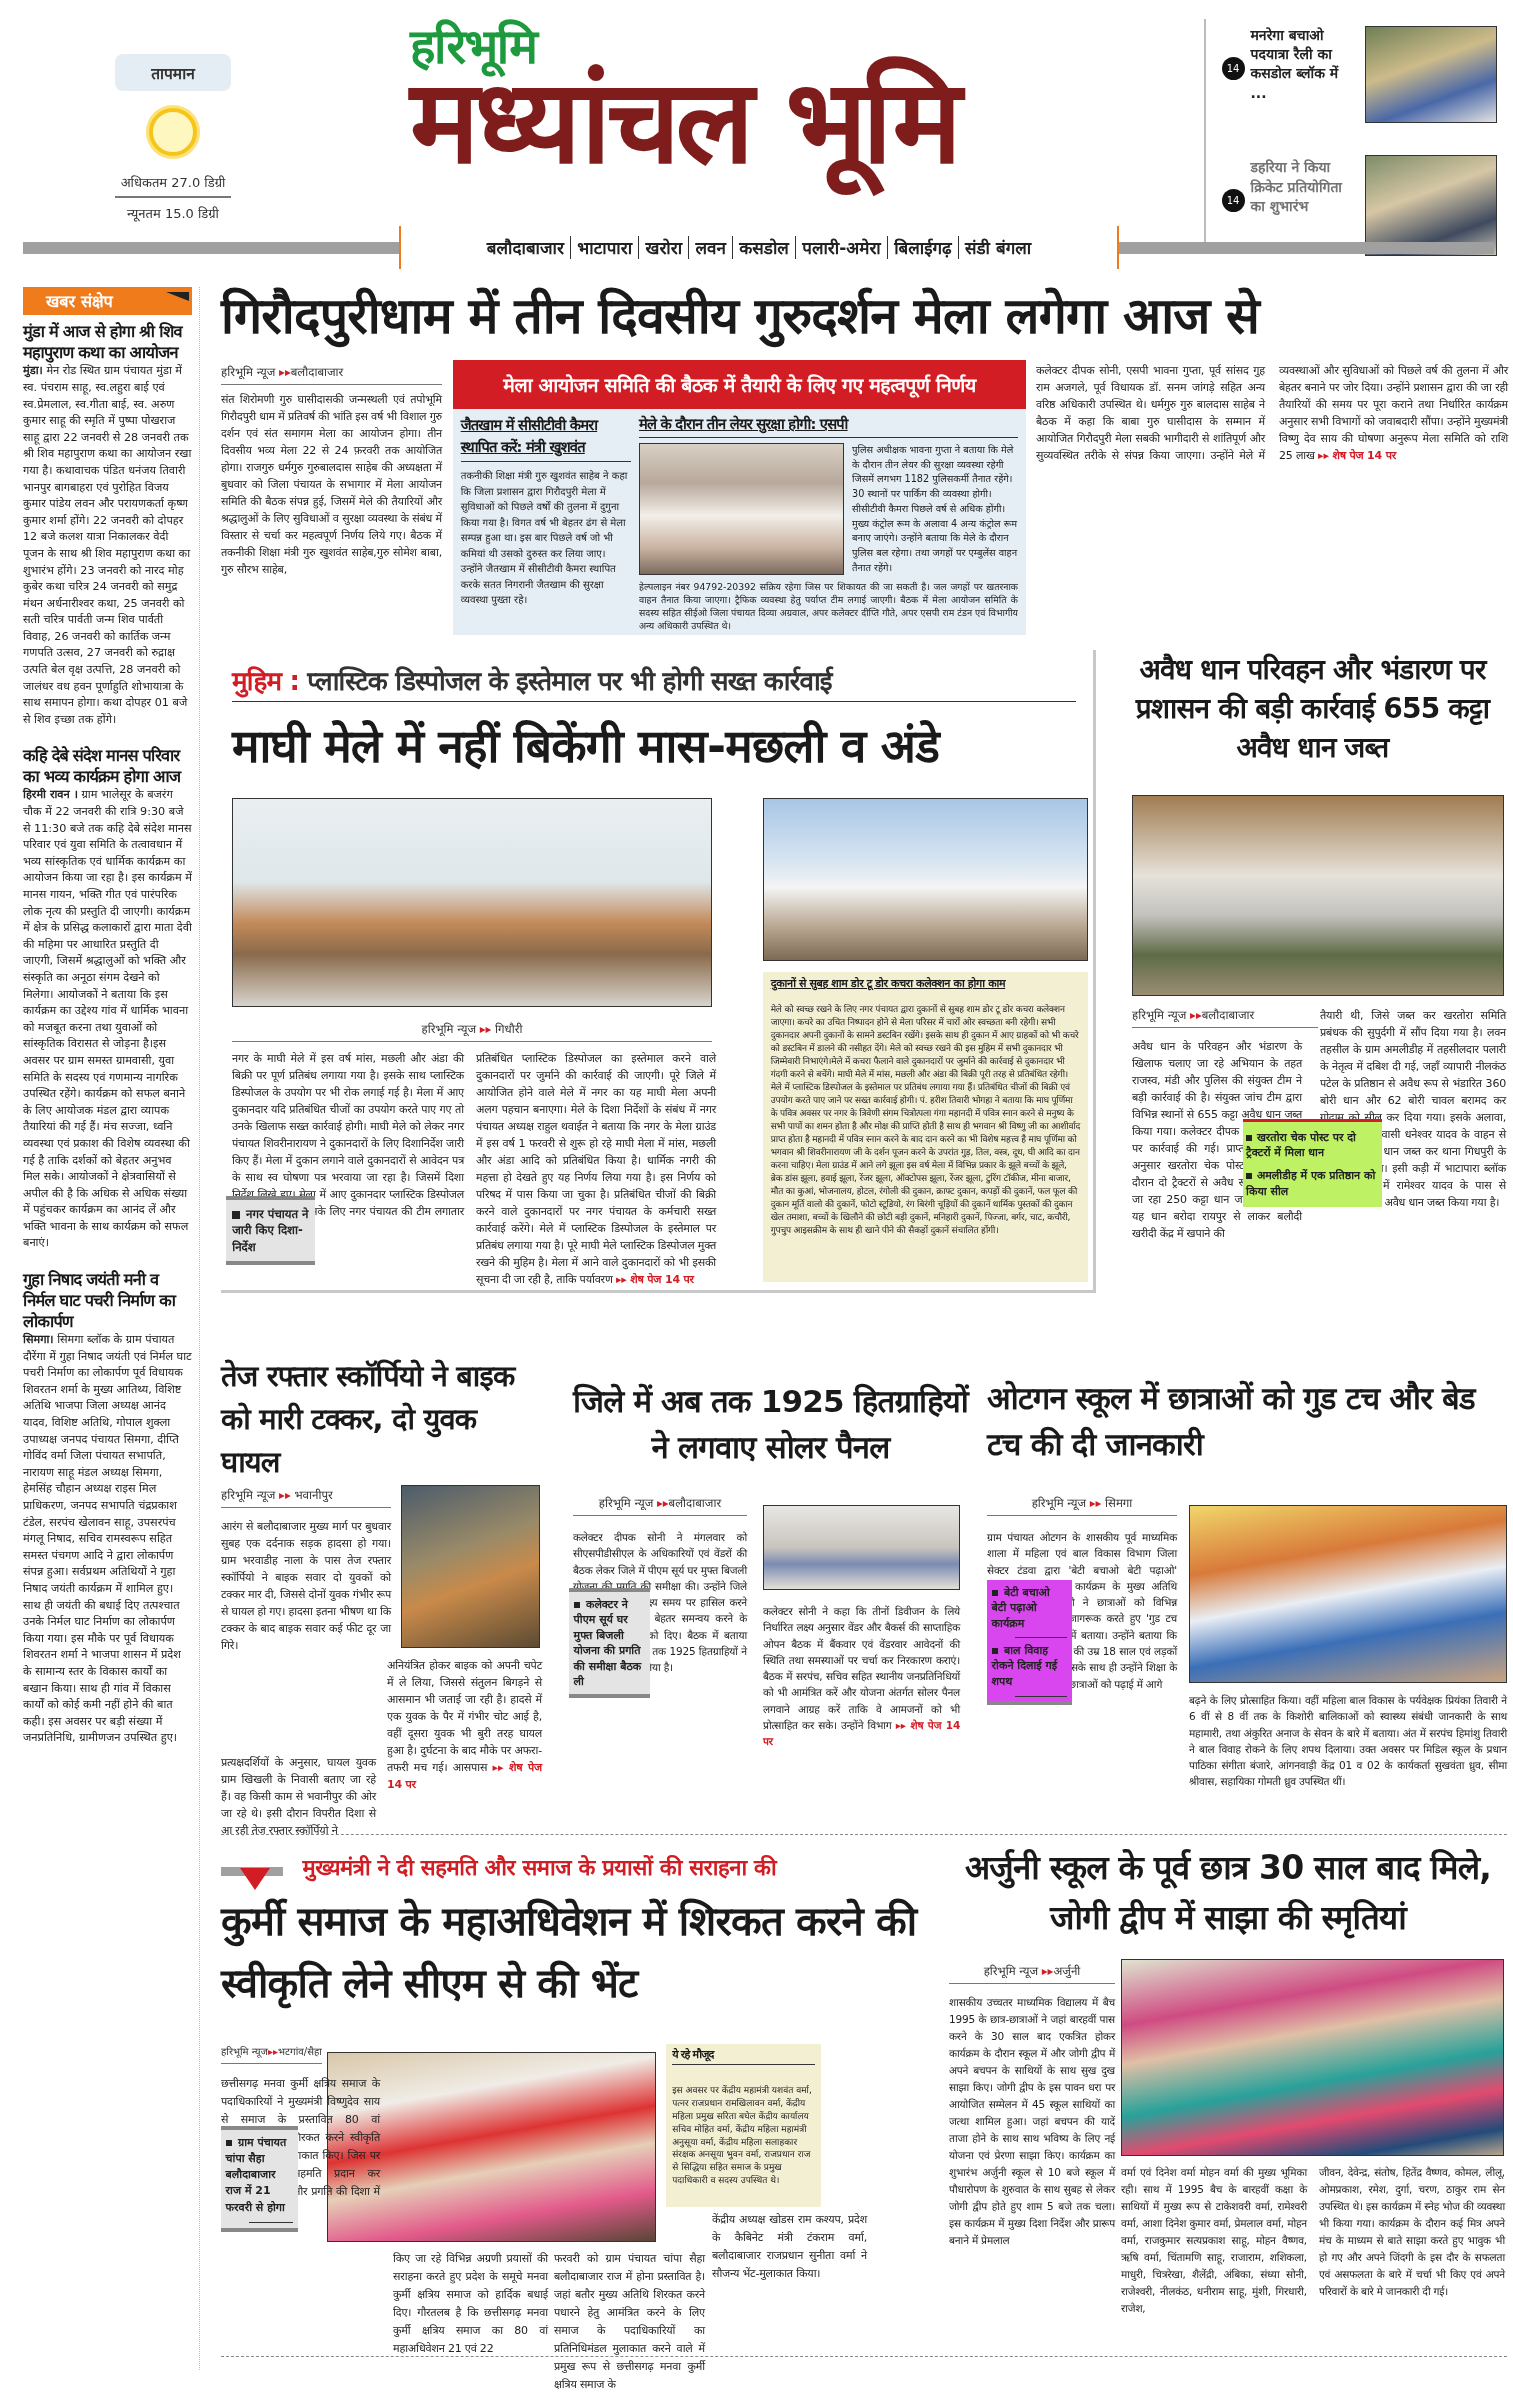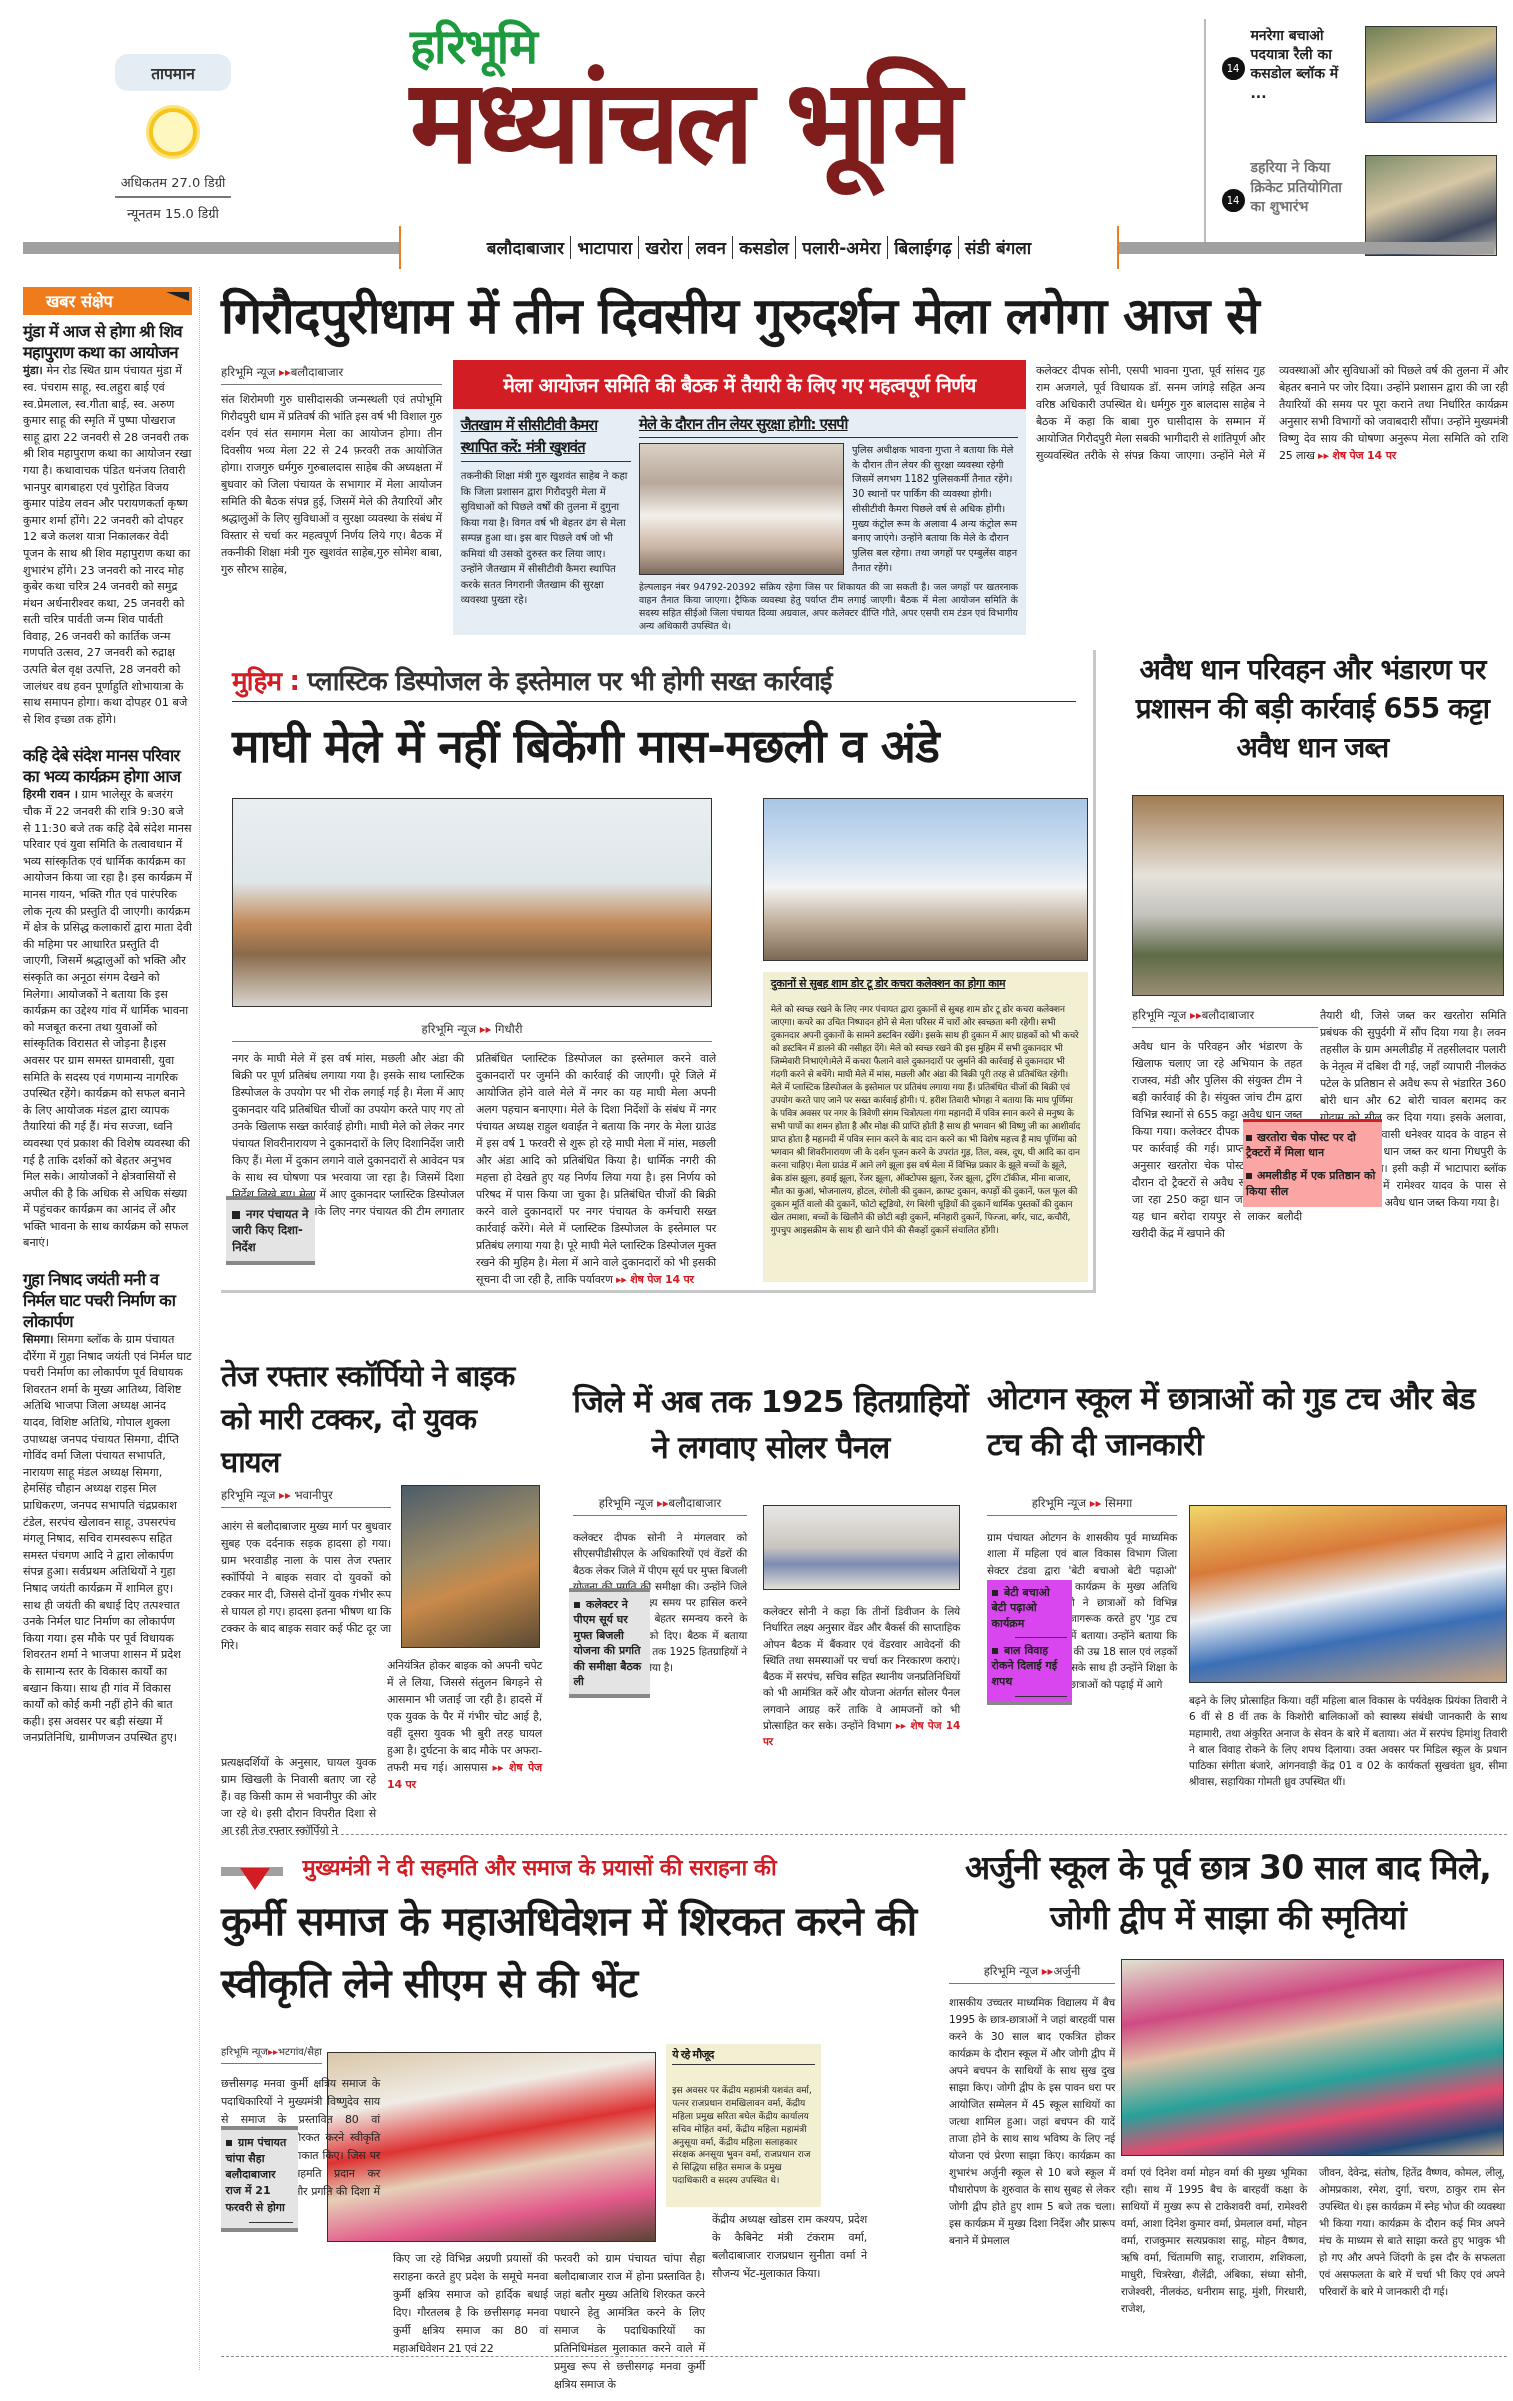--- a/index.html
+++ b/index.html
@@ -14,21 +14,21 @@
 .vrule{position:absolute;width:0;border-left:1.5px dotted #bbb}
 .pull{background:#e4e4e4;border-top:4.6px solid #888;border-bottom:4.6px solid #888;padding:7.7px 7.7px;font-weight:bold;font-size:13px;line-height:18.6px}
 .pull .sq{display:inline-block;width:7.7px;height:7.7px;background:#222;margin-right:6.2px;vertical-align:middle}
 .pull hr{border:0;border-top:1.5px solid #333;margin:6.2px 0 0 23px}
 .more{color:#d21d25;font-weight:bold}
 </style>
 </head>
 <body>
 
 <div class="abs" style="left:115px;top:54px;width:116px;height:186px;text-align:center">
-  <div style="background:#e3edf3;border-radius:13px;padding:7.7px 0;font-size:15.5px;font-weight:bold;color:#333">तापमान</div>
+  <div style="background:#e3edf3;border-radius:8px;padding:7.7px 0;font-size:15.5px;font-weight:bold;color:#333">तापमान</div>
   <div style="margin:17px auto 7.7px;width:48px;height:48px;border-radius:50%;background:#fff7c0;border:4.6px solid #f6c51a;box-shadow:0 0 0 3.1px #fbe27a"></div>
   <div style="font-size:13px;color:#333;border-bottom:2.3px solid #777;padding:9.3px 0 4.6px">अधिकतम 27.0 डिग्री</div>
   <div style="font-size:13px;color:#333;padding-top:6.2px">न्यूनतम 15.0 डिग्री</div>
 </div>
 
 <div class="abs" style="left:410px;top:22px;width:743px;height:217px">
   <div style="font-size:48px;font-weight:bold;color:#1e9a3e;line-height:1;letter-spacing:-1.5px">हरिभूमि</div>
   <div style="font-size:116px;font-weight:bold;color:#7f1d1d;line-height:1;margin-top:-6.2px;letter-spacing:-4.6px">मध्यांचल भूमि</div>
 </div>
 
@@ -134,21 +134,21 @@
 <div class="abs photo" style="left:1132px;top:795px;width:372px;height:201px;background:linear-gradient(180deg,#a17c52 0%,#e6e2da 40%,#c3c2bd 60%,#5d6b46 80%,#9b8e75)"></div>
 <div class="abs" style="left:1132px;top:1007px;width:186px">
   <div class="byline"><span>हरिभूमि न्यूज</span> <span class="arrow">▸▸</span><span>बलौदाबाजार</span></div>
 </div>
 <div class="abs" style="left:1132px;top:1038px;width:170px">
   <div class="body-text cond">अवैध धान के परिवहन और भंडारण के खिलाफ चलाए जा रहे अभियान के तहत राजस्व, मंडी और पुलिस की संयुक्त टीम ने बड़ी कार्रवाई की है। संयुक्त जांच टीम द्वारा विभिन्न स्थानों से 655 कट्टा अवैध धान जब्त किया गया। कलेक्टर दीपक सोनी के निर्देश पर कार्रवाई की गई। प्राप्त जानकारी के अनुसार खरतोरा चेक पोस्ट पर जांच के दौरान दो ट्रैक्टरों से अवैध रूप से ले जाया जा रहा 250 कट्टा धान जब्त किया गया। यह धान बरोदा रायपुर से लाकर बलौदी खरीदी केंद्र में खपाने की</div>
 </div>
 <div class="abs" style="left:1320px;top:1007px;width:186px">
   <div class="body-text cond">तैयारी थी, जिसे जब्त कर खरतोरा समिति प्रबंधक की सुपुर्दगी में सौंप दिया गया है। लवन तहसील के ग्राम अमलीडीह में तहसीलदार पलारी के नेतृत्व में दबिश दी गई, जहाँ व्यापारी नीलकंठ पटेल के प्रतिष्ठान से अवैध रूप से भंडारित 360 बोरी धान और 62 बोरी चावल बरामद कर गोदाम को सील कर दिया गया। इसके अलावा, ग्राम चिखली निवासी धनेश्वर यादव के वाहन से 45 कट्टा अवैध धान जब्त कर थाना गिधपुरी के सुपुर्द किया गया। इसी कड़ी में भाटापारा ब्लॉक के ग्राम गोढ़ी में रामेश्वर यादव के पास से 12.80 क्विंटल अवैध धान जब्त किया गया है।</div>
 </div>
-<div class="abs" style="left:1243px;top:1119px;width:139px;background:#fca5a5;border-top:3.1px solid #d21d25;padding:7.7px 3.1px">
+<div class="abs" style="left:1243px;top:1119px;width:139px;background:#bef264;border-top:3.1px solid #d21d25;padding:7.7px 3.1px">
   <div style="font-weight:bold;font-size:11px;line-height:15.5px;margin-bottom:7.7px"><span class="sq" style="display:inline-block;width:6.2px;height:6.2px;background:#222;margin-right:4.6px"></span><span>खरतोरा चेक पोस्ट पर दो ट्रैक्टरों में मिला धान</span></div>
   <div style="font-weight:bold;font-size:11px;line-height:15.5px"><span class="sq" style="display:inline-block;width:6.2px;height:6.2px;background:#222;margin-right:4.6px"></span><span>अमलीडीह में एक प्रतिष्ठान को किया सील</span></div>
 </div>
 
 <div class="abs hl" style="left:221px;top:1355px;width:310px;font-size:29px;line-height:43px">तेज रफ्तार स्कॉर्पियो ने बाइक को मारी टक्कर, दो युवक घायल</div>
 <div class="abs" style="left:221px;top:1487px;width:170px">
   <div class="byline"><span>हरिभूमि न्यूज</span> <span class="arrow">▸▸</span> <span>भवानीपुर</span></div>
 </div>
 <div class="abs photo" style="left:401px;top:1485px;width:139px;height:163px;background:linear-gradient(160deg,#4c5c6a,#9a8a68 40%,#c98a4a 60%,#5b4b33)"></div>
 <div class="abs" style="left:221px;top:1518px;width:170px">

